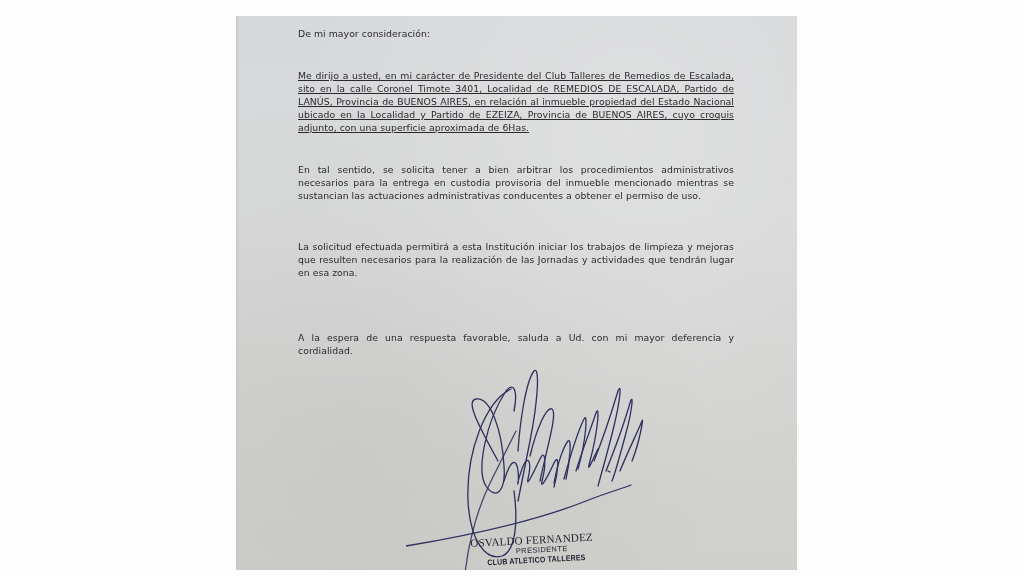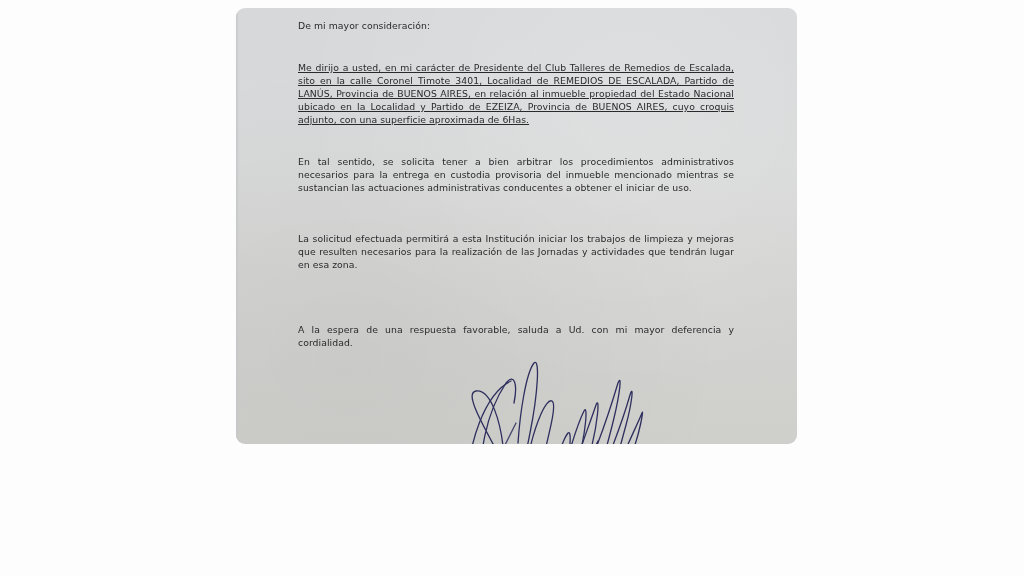--- a/index.html
+++ b/index.html
@@ -10,26 +10,25 @@
       overflow: hidden;
       background: #fdfdfd;
     }
     body {
       position: relative;
       font-family: "DejaVu Sans", sans-serif;
     }
     .paper {
       position: absolute;
       left: 236px;
-      top: 8px;
+      top: 16px;
       width: 561px;
-      height: 436px;
+      height: 554px;
       background: linear-gradient(180deg, #d6d8da 0%, #d8d9d9 35%, #d3d3d1 70%, #cfcfcc 100%);
       overflow: hidden;
-      border-radius: 9px;
     }
     .paper::before {
       content: "";
       position: absolute;
       inset: 0;
       background: radial-gradient(ellipse at 70% 20%, rgba(255,255,255,0.18), rgba(255,255,255,0) 60%),
                   radial-gradient(ellipse at 20% 80%, rgba(0,0,0,0.04), rgba(0,0,0,0) 60%);
       pointer-events: none;
     }
     .paper-edge-left {
@@ -101,21 +100,21 @@
     }
   </style>
 </head>
 <body>
 
 <div class="paper">
   <div class="paper-edge-left"></div>
 
   <div class="letter-text greeting">De mi mayor consideración:</div>
   <div class="letter-text para1">Me dirijo a usted, en mi carácter de Presidente del Club Talleres de Remedios de Escalada, sito en la calle Coronel Timote 3401, Localidad de REMEDIOS DE ESCALADA, Partido de LANÚS, Provincia de BUENOS AIRES, en relación al inmueble propiedad del Estado Nacional ubicado en la Localidad y Partido de EZEIZA, Provincia de BUENOS AIRES, cuyo croquis adjunto, con una superficie aproximada de 6Has.</div>
-  <div class="letter-text para2">En tal sentido, se solicita tener a bien arbitrar los procedimientos administrativos necesarios para la entrega en custodia provisoria del inmueble mencionado mientras se sustancian las actuaciones administrativas conducentes a obtener el iniciar de uso.</div>
+  <div class="letter-text para2">En tal sentido, se solicita tener a bien arbitrar los procedimientos administrativos necesarios para la entrega en custodia provisoria del inmueble mencionado mientras se sustancian las actuaciones administrativas conducentes a obtener el permiso de uso.</div>
   <div class="letter-text closing">A la espera de una respuesta favorable, saluda a Ud. con mi mayor deferencia y cordialidad.</div>
   <div class="letter-text para3">La solicitud efectuada permitirá a esta Institución iniciar los trabajos de limpieza y mejoras que resulten necesarios para la realización de las Jornadas y actividades que tendrán lugar en esa zona.</div>
 
   <div class="signature">
     <svg viewBox="0 0 260 231">
       <g fill="none" stroke="#2e2f5e" stroke-width="1.3" stroke-linecap="round" stroke-linejoin="round">
 
         <path d="M58 225 C 60 190, 70 150, 85 120 C 95 100, 100 90, 110 70" opacity="0.85"></path>
 
         <path d="M92 100 C 70 60, 60 40, 70 38 C 85 36, 96 70, 98 105 C 100 130, 90 140, 80 125 C 70 110, 80 60, 100 30 C 108 20, 112 30, 108 50"></path>

